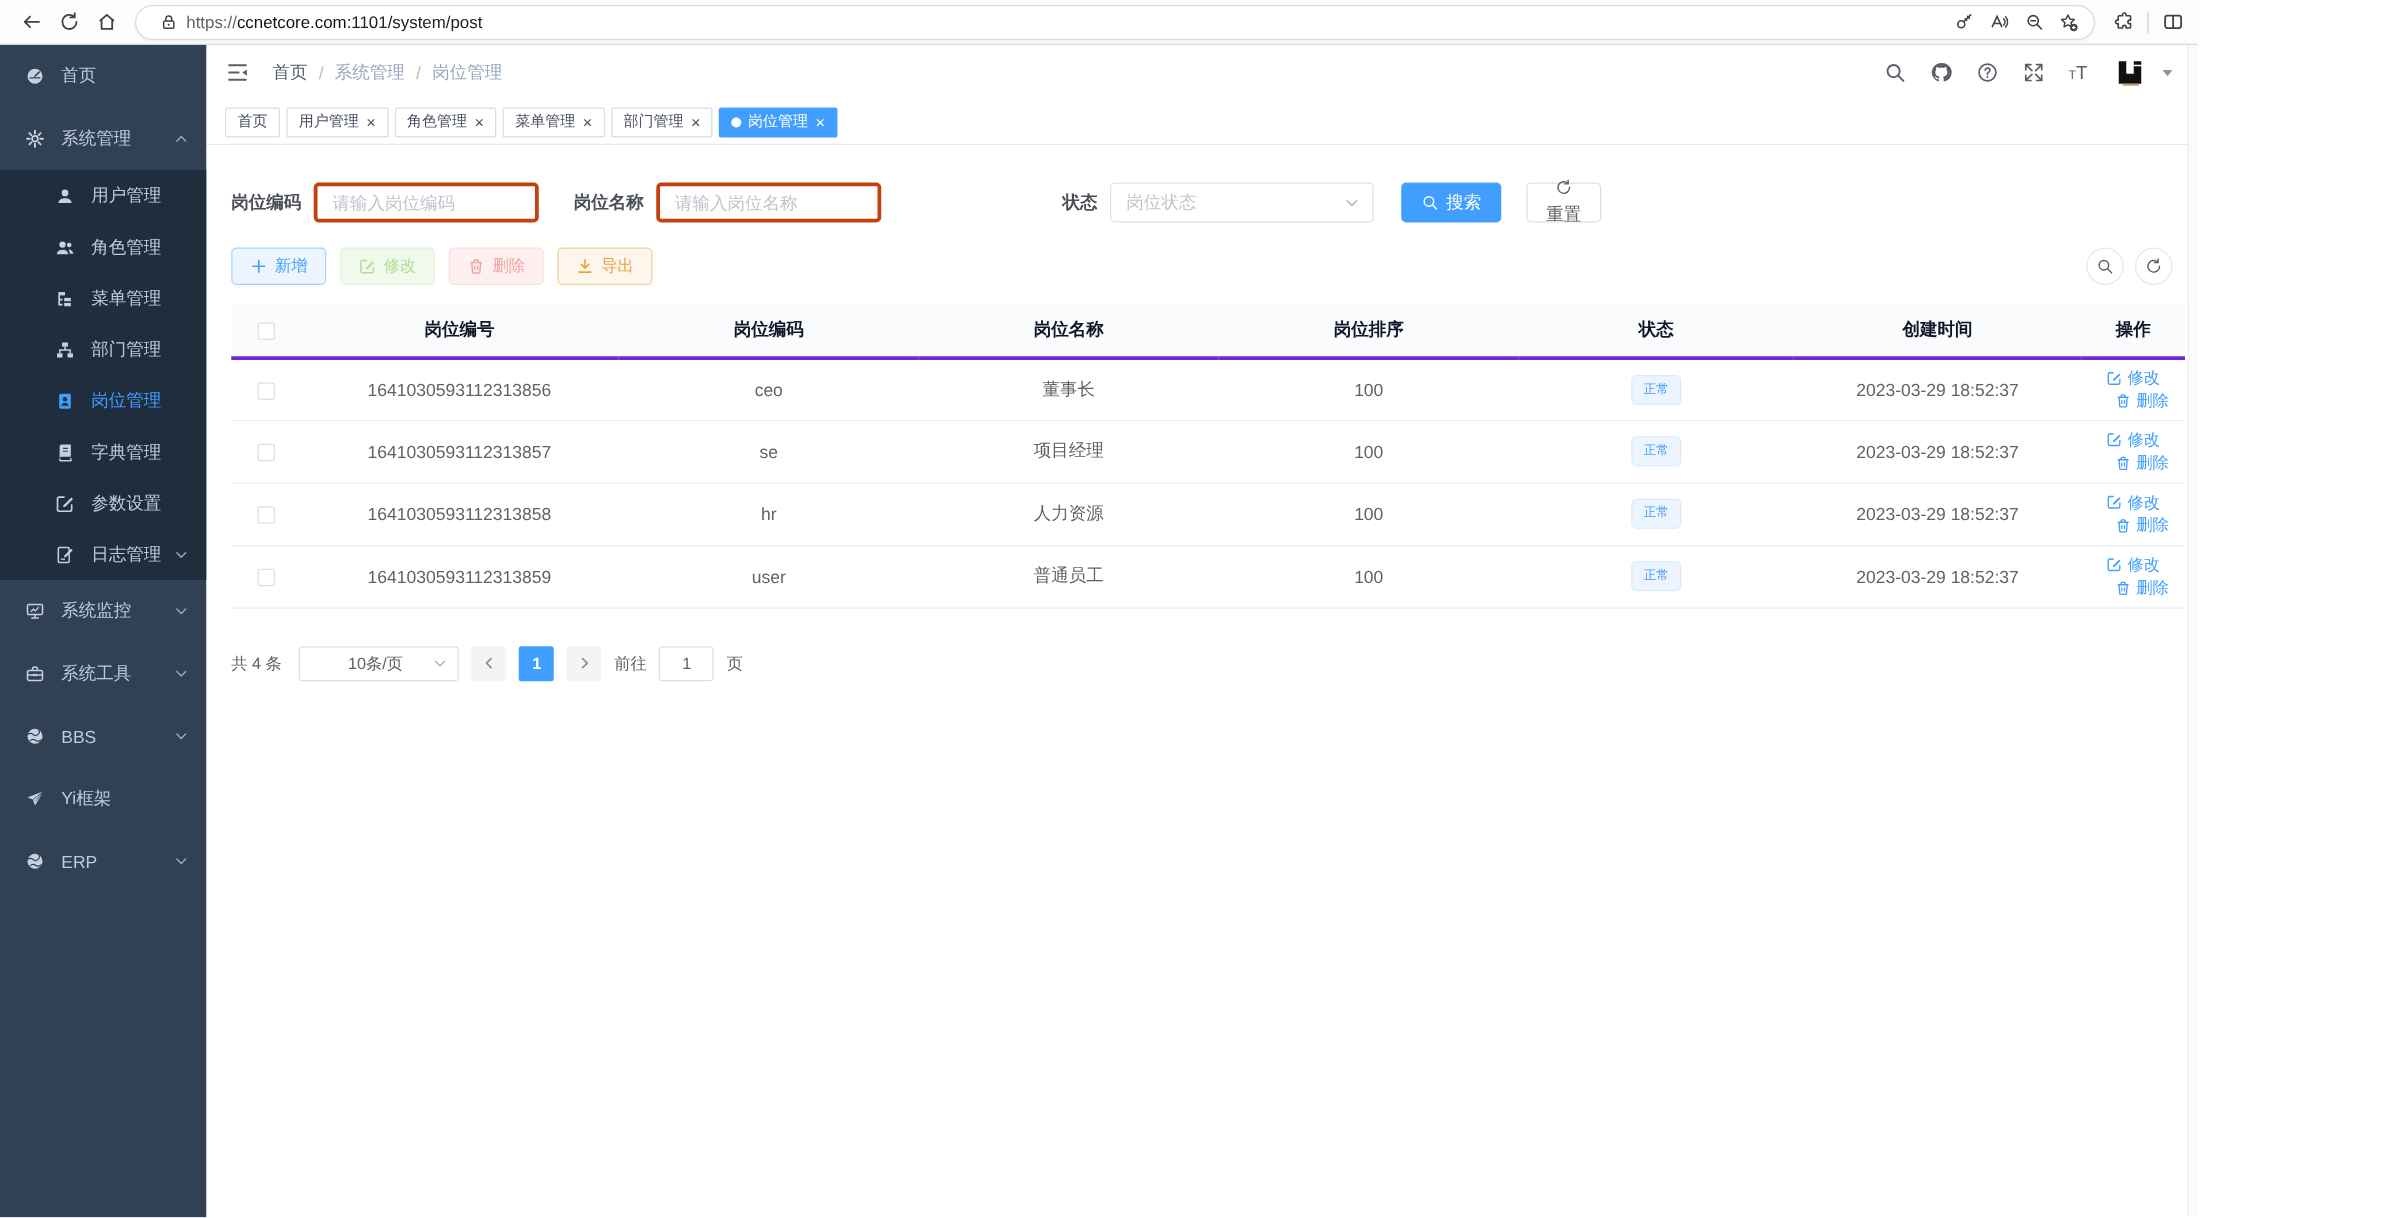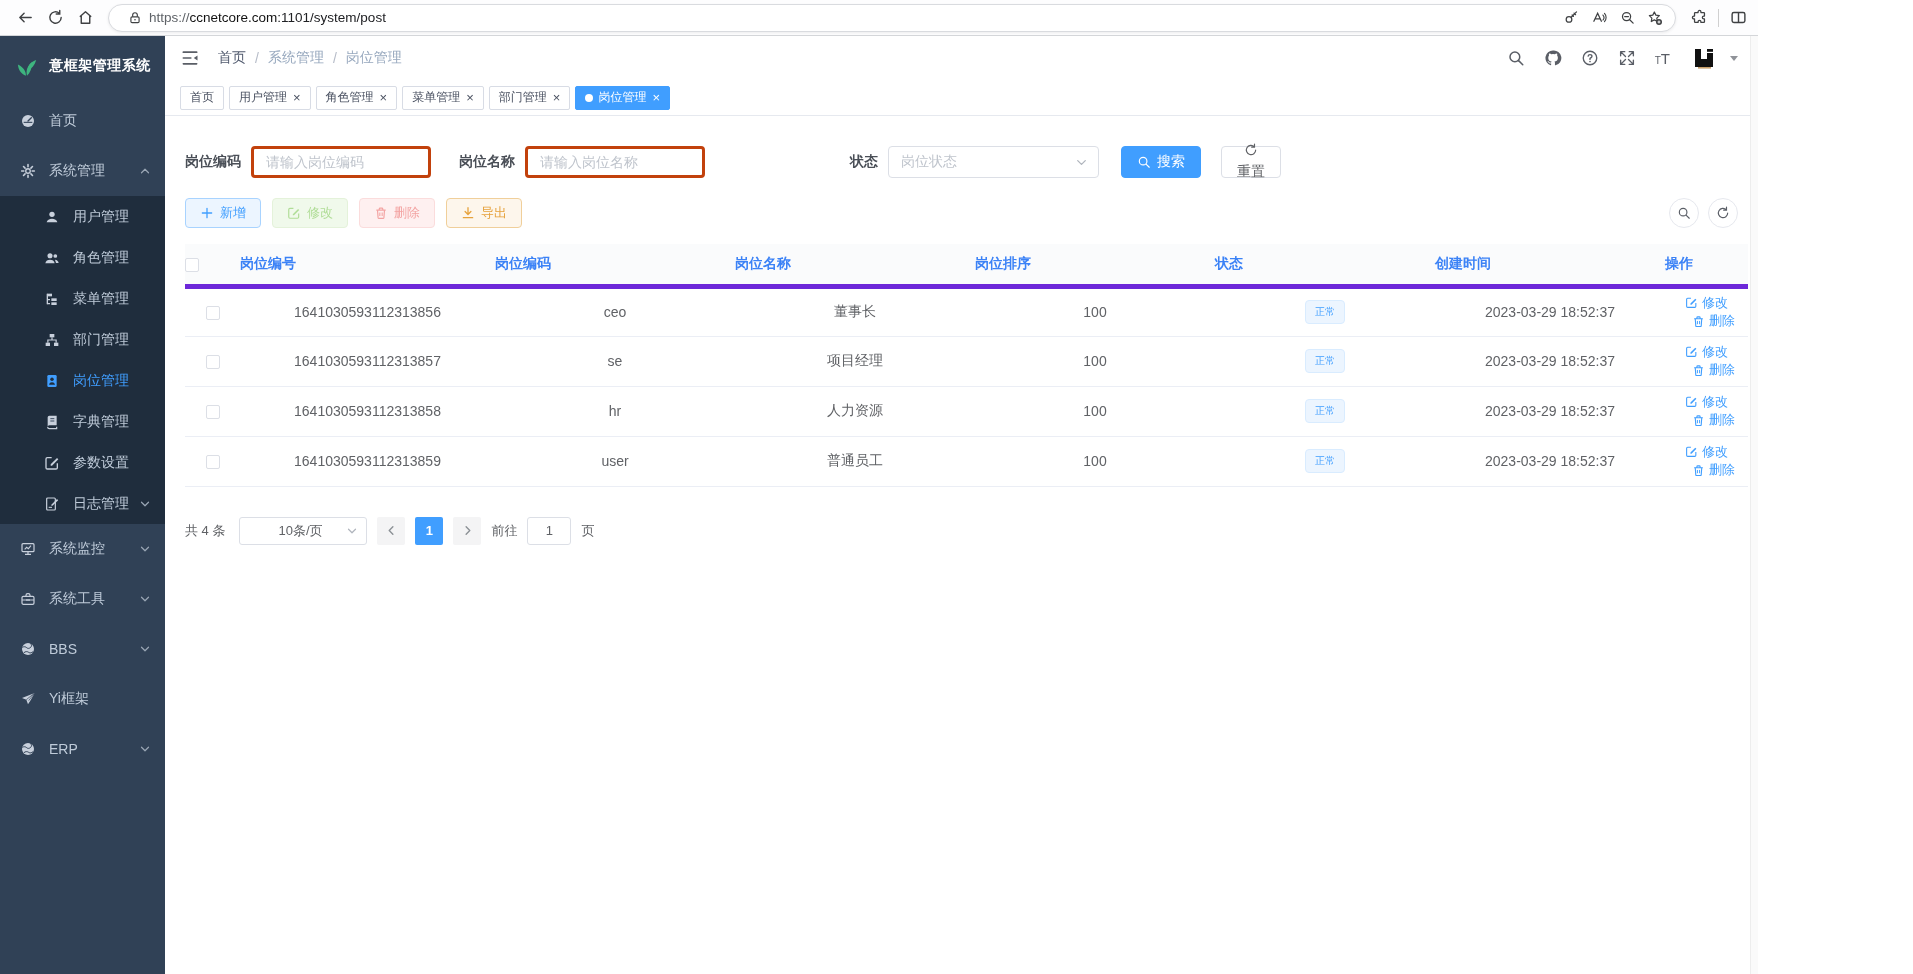--- a/index.html
+++ b/index.html
@@ -89,21 +89,21 @@
   .tbtn-edit { background:#f0f9eb; border-color:#e4f2da; color:#b0dd97; }
   .tbtn-del { background:#fef0f0; border-color:#fbdcdc; color:#f3a3a2; }
   .tbtn-export { background:#fdf6ec; border-color:#f0cf9a; color:#e6a23c; }
   .tbtn + .tbtn { margin-left:11px; }
   .toolbar-right { margin-left:auto; display:flex; align-items:center; gap:9px; padding-right:10px; }
   .circle-btn { width:30px; height:30px; border-radius:50%; border:1px solid #e6e8ee; background:#fff; display:flex; align-items:center; justify-content:center; color:#5a5e66; cursor:pointer; }
   .circle-btn svg.ic { width:14px; height:14px; }
 
   
   .grid { width:100%; border-collapse:collapse; table-layout:fixed; margin-top:16px; font-size:14px; }
-  .grid th { height:42px; font-weight:bold; color:#3b82f6; background:#fafbfc; border-bottom:5px solid #6d28d9; text-align:left; }
+  .grid th { height:42px; font-weight:bold; color:#0f172a; background:#fafbfc; border-bottom:3px solid #6d28d9; text-align:center; }
   .grid td { height:50px; color:#606266; border-bottom:1px solid #ebeef5; text-align:center; }
   .checkbox { display:inline-block; width:14px; height:14px; border:1px solid #dcdfe6; border-radius:2px; background:#fff; cursor:pointer; vertical-align:middle; }
   .badge { display:inline-block; padding:2px 9px; font-size:10px; border-radius:4px; background:#ecf5ff; border:1px solid #d9ecff; color:#409eff; line-height:18px; }
   .op-link { display:inline-flex; align-items:center; gap:4px; color:#409eff; font-size:13px; cursor:pointer; }
   .op-link svg.ic { width:13px; height:13px; }
   .op-link + .op-link { margin-left:14px; }
 
   
   .pagination { display:flex; align-items:center; justify-content:flex-start; margin-top:30px; font-size:13px; color:#606266; gap:10px; padding-right:2px; }
   .pg-total { margin-right:4px; }
@@ -385,26 +385,20 @@
         <svg class="ic">
           <use href="#i-dots"></use>
         </svg>
       </div>
     <div class="b-btn">
         <div class="bing-bubble">b</div>
       </div>
   </div>
 
   <aside class="sidebar">
-    <div class="logo-row">
-      <svg class="ic">
-          <use href="#i-leaf"></use>
-        </svg>
-      <span class="logo-title">意框架管理系统</span>
-    </div>
     <nav>
       <div class="nav-item">
         <svg class="ic">
             <use href="#i-gauge"></use>
           </svg>
         <span>首页</span>
       </div>
       <div class="nav-item">
         <svg class="ic">
             <use href="#i-gear"></use>

